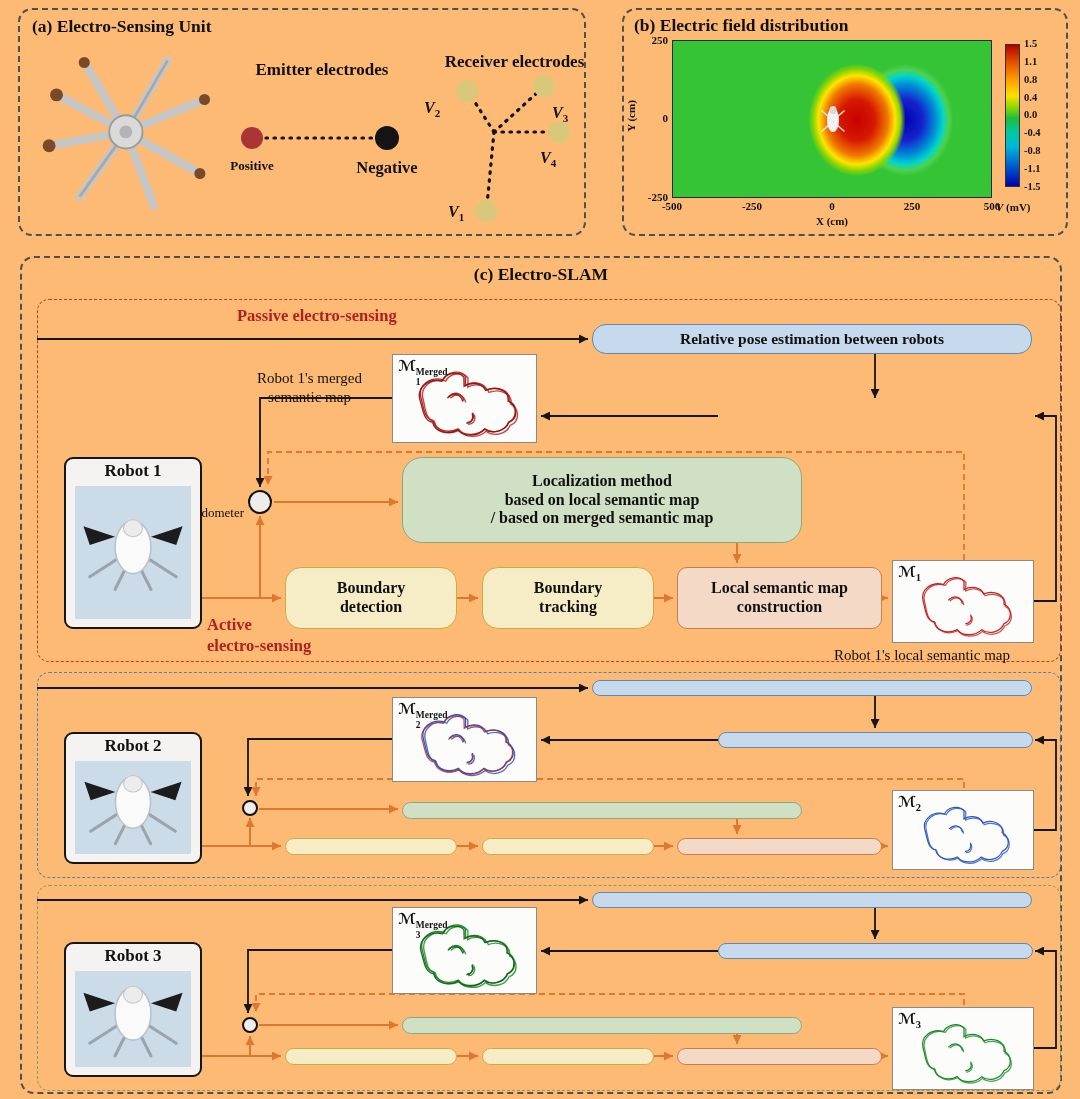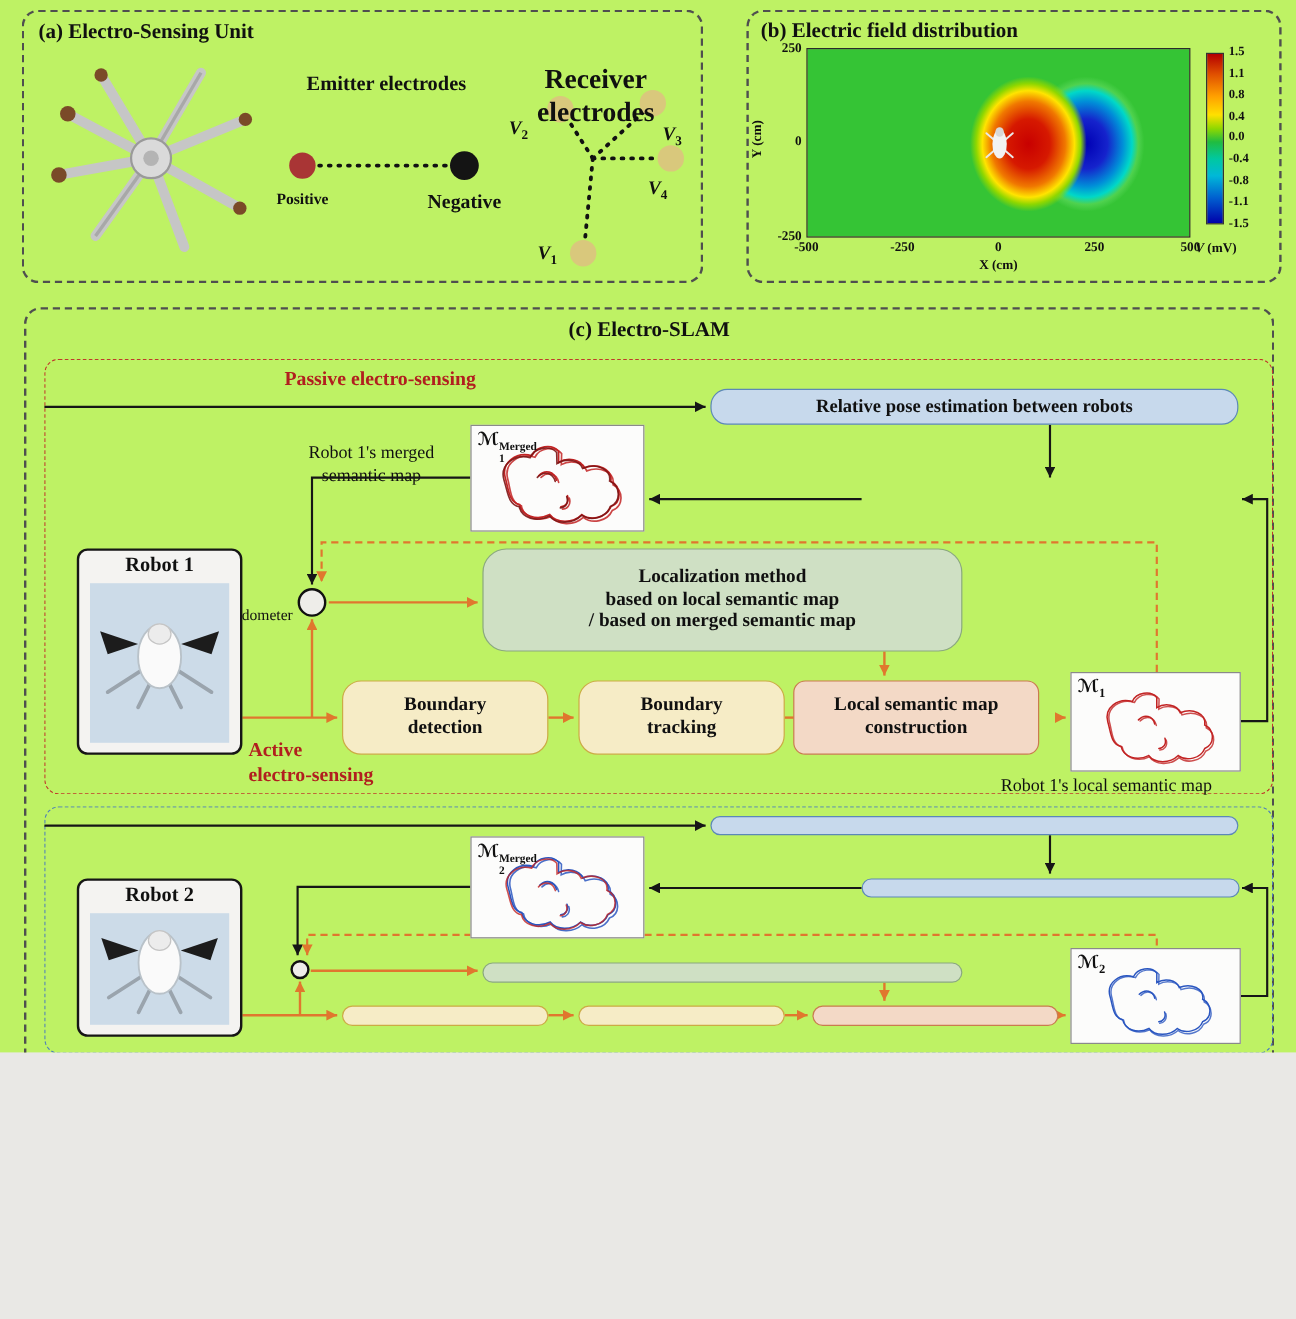--- a/index.html
+++ b/index.html
@@ -1,17 +1,17 @@
 <!DOCTYPE html>
 <html><head>
 <meta charset="utf-8">
 <style>
   html,body{margin:0;padding:0;}
   body{background:#e9e8e5;font-family:"Liberation Serif", serif;color:#101010;}
-  .page{position:relative;width:1080px;height:877px;background:#bef264;overflow:hidden;}
+  .page{position:relative;width:1080px;height:1099px;background:#fdba74;overflow:hidden;}
   .panel{position:absolute;border:2.2px dashed #4f4f4f;border-radius:14px;box-sizing:border-box;}
   .ptitle{position:absolute;font-weight:bold;font-size:17.5px;}
   .abslbl{position:absolute;line-height:1.2;}
   .bold{font-weight:bold;}
   .center{text-align:center;}
   .right{text-align:right;}
 
   
   .rowbox{position:absolute;border:1.7px dashed;border-radius:12px;box-sizing:border-box;}
   .pill{position:absolute;border:1.6px solid;border-radius:14px;box-sizing:border-box;
@@ -113,21 +113,21 @@
       <circle cx="367" cy="128" r="12" fill="#141414"></circle>
       <g fill="#d9c87c">
         <circle cx="447" cy="81" r="11"></circle>
         <circle cx="524" cy="76" r="11"></circle>
         <circle cx="539" cy="122" r="11"></circle>
         <circle cx="466" cy="201" r="11"></circle>
       </g>
     </svg>
 
     <div class="abslbl bold center" style="left:222px;top:50px;width:160px;font-size:17px;">Emitter electrodes</div>
-    <div class="abslbl bold center" style="left:384px;top:42px;width:185px;font-size:23px;">Receiver electrodes</div>
+    <div class="abslbl bold center" style="left:402px;top:42px;width:185px;font-size:17px;">Receiver electrodes</div>
     <div class="abslbl bold center" style="left:192px;top:148px;width:80px;font-size:13px;text-align:center;">Positive</div>
     <div class="abslbl bold center" style="left:327px;top:148px;width:80px;font-size:16.5px;">Negative</div>
 
     <div class="abslbl bold" style="left:404px;top:88px;font-size:16px;"><i>V</i><sub style="font-size:11px;">2</sub></div>
     <div class="abslbl bold" style="left:532px;top:93px;font-size:16px;"><i>V</i><sub style="font-size:11px;">3</sub></div>
     <div class="abslbl bold" style="left:520px;top:138px;font-size:16px;"><i>V</i><sub style="font-size:11px;">4</sub></div>
     <div class="abslbl bold" style="left:428px;top:192px;font-size:16px;"><i>V</i><sub style="font-size:11px;">1</sub></div>
   </div>
 
   <div class="panel" style="left:622px;top:8px;width:446px;height:228px;">
@@ -284,21 +284,21 @@
     </div>
 
     <div class="pill yellow node" style="left:263px;top:309px;width:172px;height:62px;font-size:16px;">
       <div>Boundary</div>
       <div>detection</div>
     </div>
     <div class="pill yellow node" style="left:460px;top:309px;width:172px;height:62px;font-size:16px;">
       <div>Boundary</div>
       <div>tracking</div>
     </div>
-    <div class="pill orangebox node" style="left:639px;top:309px;width:205px;height:62px;font-size:16px;">
+    <div class="pill orangebox node" style="left:655px;top:309px;width:205px;height:62px;font-size:16px;">
       <div>Local semantic map</div>
       <div>construction</div>
     </div>
 
     <div class="redlabel" style="left:185px;top:356px;">
       <div>Active</div>
       <div>electro-sensing</div>
     </div>
 
     <div class="mapbox node" style="left:870px;top:302px;width:142px;height:83px;">

